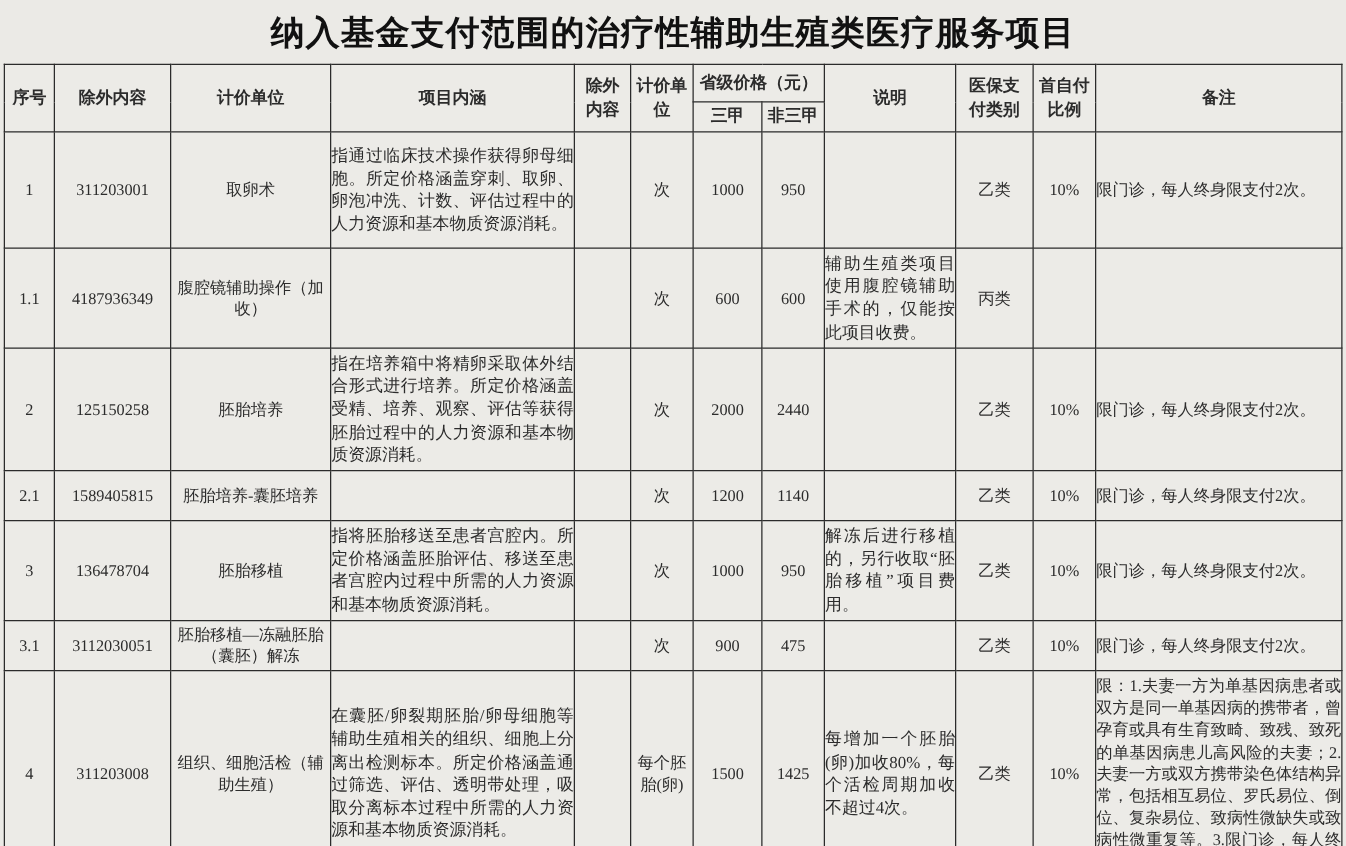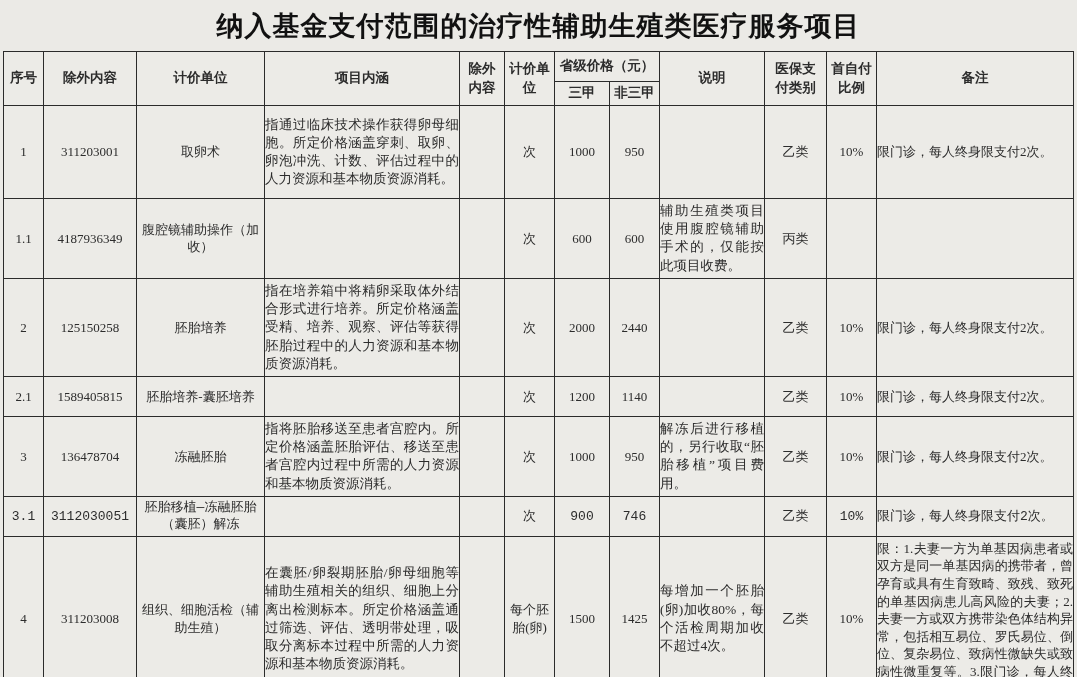--- a/index.html
+++ b/index.html
@@ -52,21 +52,21 @@
     font-size: 13.5px;
   }
   td.cell-remark { font-size: 13px; }
   tr.r-header-top { height: 30px; }
   tr.r-header-sub { height: 24px; }
   tr.row-0 { height: 93px; }
   tr.row-1 { height: 68px; }
   tr.row-2 { height: 90px; }
   tr.row-3 { height: 40px; }
   tr.row-4 { height: 72px; }
-  tr.row-5 { height: 40px; font-family: Liberation Mono, monospace; }
+  tr.row-5 { height: 40px; }
   tr.row-6 { height: 164px; }
 </style>
 </head>
 <body>
 
 <div class="page">
   <div class="doc-title">纳入基金支付范围的治疗性辅助生殖类医疗服务项目</div>
 
   <table class="price-table">
     <colgroup>
@@ -155,40 +155,40 @@
         <td class="cell-price3a">1200</td>
         <td class="cell-pricenon3a">1140</td>
         <td class="cell-note"></td>
         <td class="cell-category">乙类</td>
         <td class="cell-selfpay">10%</td>
         <td class="cell-remark">限门诊，每人终身限支付2次。</td>
       </tr>
       <tr class="row-4">
         <td class="cell-no">3</td>
         <td class="cell-code">136478704</td>
-        <td class="cell-name">冻融胚胎</td>
+        <td class="cell-name">胚胎移植</td>
         <td class="cell-content">指将胚胎移送至患者宫腔内。所定价格涵盖胚胎评估、移送至患者宫腔内过程中所需的人力资源和基本物质资源消耗。</td>
         <td class="cell-exclusion"></td>
         <td class="cell-unit">次</td>
         <td class="cell-price3a">1000</td>
         <td class="cell-pricenon3a">950</td>
         <td class="cell-note">解冻后进行移植的，另行收取“胚胎移植”项目费用。</td>
         <td class="cell-category">乙类</td>
         <td class="cell-selfpay">10%</td>
         <td class="cell-remark">限门诊，每人终身限支付2次。</td>
       </tr>
       <tr class="row-5">
         <td class="cell-no">3.1</td>
         <td class="cell-code">3112030051</td>
         <td class="cell-name">胚胎移植—冻融胚胎（囊胚）解冻</td>
         <td class="cell-content"></td>
         <td class="cell-exclusion"></td>
         <td class="cell-unit">次</td>
         <td class="cell-price3a">900</td>
-        <td class="cell-pricenon3a">746</td>
+        <td class="cell-pricenon3a">475</td>
         <td class="cell-note"></td>
         <td class="cell-category">乙类</td>
         <td class="cell-selfpay">10%</td>
         <td class="cell-remark">限门诊，每人终身限支付2次。</td>
       </tr>
       <tr class="row-6">
         <td class="cell-no">4</td>
         <td class="cell-code">311203008</td>
         <td class="cell-name">组织、细胞活检（辅助生殖）</td>
         <td class="cell-content">在囊胚/卵裂期胚胎/卵母细胞等辅助生殖相关的组织、细胞上分离出检测标本。所定价格涵盖通过筛选、评估、透明带处理，吸取分离标本过程中所需的人力资源和基本物质资源消耗。</td>

